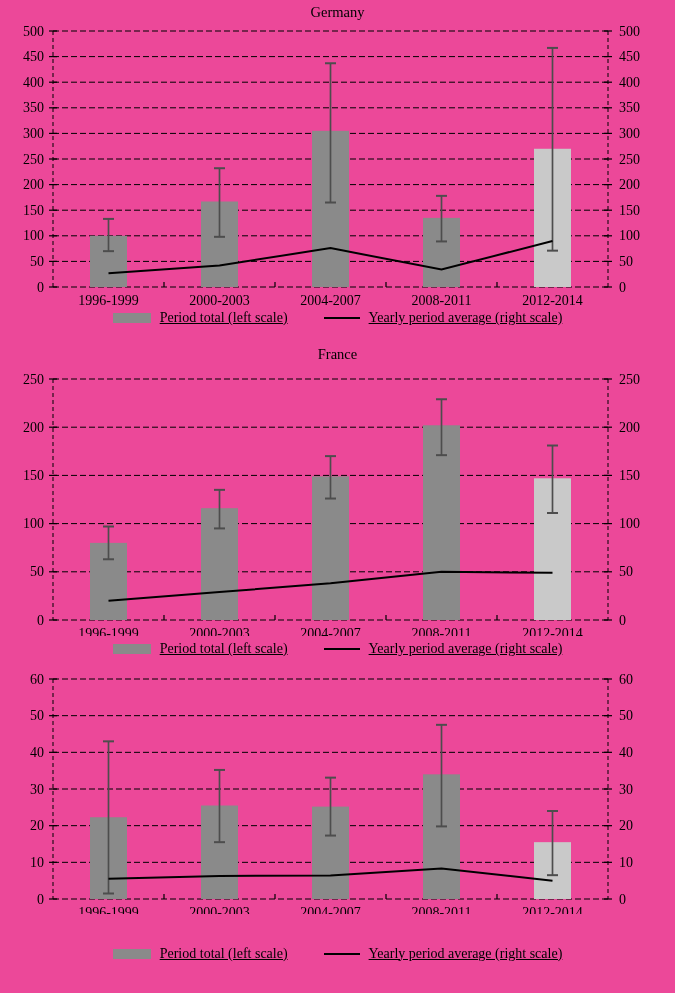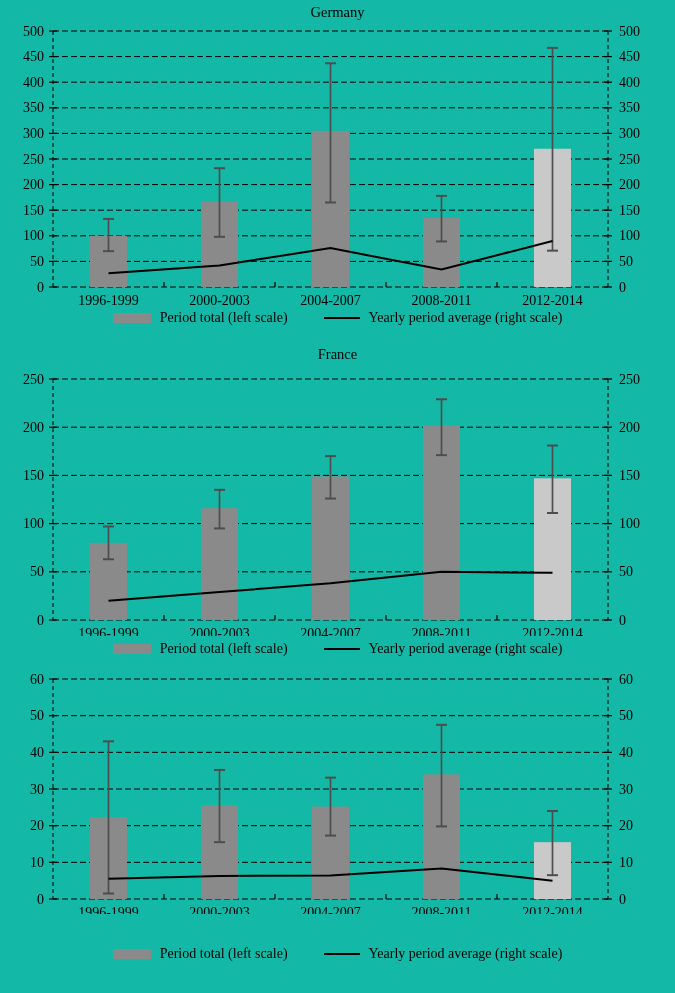--- a/index.html
+++ b/index.html
@@ -8,21 +8,21 @@
     background: #ffffff;
     width: 675px;
   }
   body {
     font-family: "Liberation Serif", "DejaVu Serif", serif;
     color: #000;
   }
   .page {
     width: 675px;
     height: 993px;
-    background: #14b8a6;
+    background: #ec4899;
     overflow: hidden;
   }
   .chart-block {
     width: 675px;
     height: 331px;
     display: flex;
     flex-direction: column;
   }
   .chart-title {
     text-align: center;
@@ -40,20 +40,21 @@
     font-size: 14px;
     fill: #000;
   }
   .legend {
     flex: 1;
     display: flex;
     align-items: center;
     justify-content: center;
     font-size: 14px;
     gap: 9px;
+    text-decoration: underline;
   }
   .legend .sw-bar {
     display: inline-block;
     width: 38px;
     height: 10px;
   }
   .legend .sw-line {
     display: inline-block;
     width: 36px;
     height: 0px;

